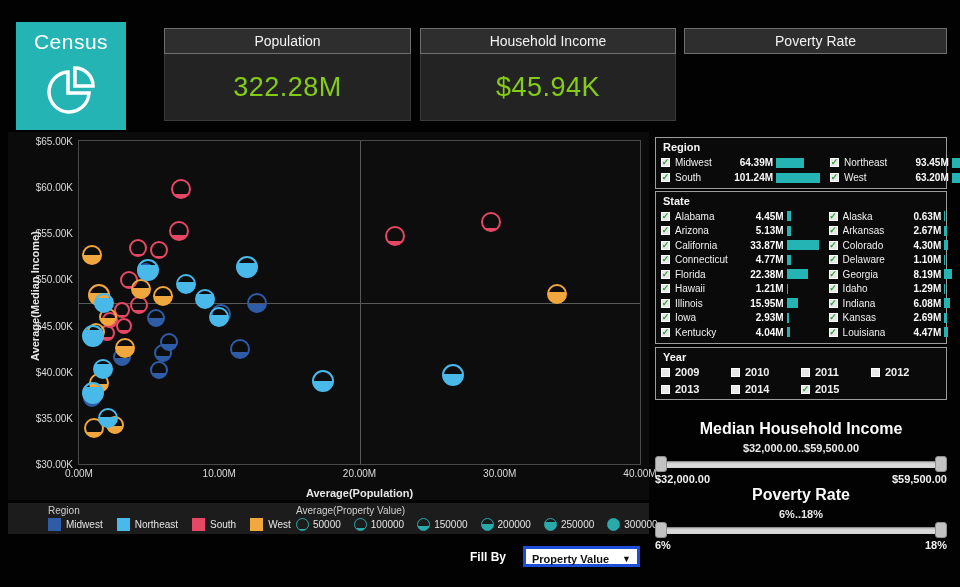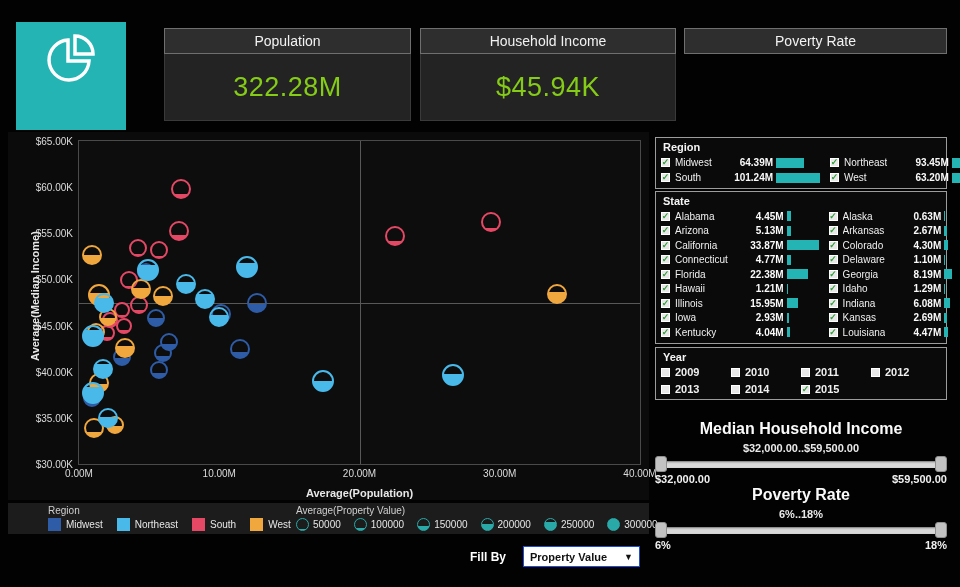--- a/index.html
+++ b/index.html
@@ -43,21 +43,21 @@
   .swatch { width:13px; height:13px; margin-right:5px; }
   .swatch-label { font-size:10px; color:#e6e6e6; }
   .pv-item { display:flex; align-items:center; margin-right:13px; }
   .pv-circle { width:13px; height:13px; border-radius:50%; margin-right:4px; }
   .pv-label { font-size:10px; color:#e6e6e6; }
 
   
   .fillby-label { position:absolute; left:470px; top:550px; font-size:12px; font-weight:bold; color:#fff; }
   .fillby-select { position:absolute; left:523px; top:546px; width:117px; height:21px; background:#fff;
                    color:#111; font-size:11px; font-weight:bold; line-height:19px; padding:1px 6px;
-                   border:1px solid #1d4ed8; cursor:pointer; }
+                   border:3px solid #1d4ed8; cursor:pointer; }
   .fillby-caret { position:absolute; right:6px; top:0; font-size:9px; line-height:20px; color:#111; }
 
   
   .fbox { position:absolute; left:655px; width:292px; border:1px solid #9c9c9c; background:#0a0a0a; padding:2px 5px 3px 5px; }
   .fbox-title { font-size:11px; font-weight:bold; color:#f5f5f5; margin:1px 0 2px 2px; }
   .fgrid { display:grid; grid-template-columns:1fr 1fr; column-gap:10px; }
   .frow { display:flex; align-items:center; height:15px; }
   .frow-state { height:14.5px; }
   .cbox { width:9px; height:9px; background:#e8e8e8; border:1px solid #fff; margin-right:5px;
           display:flex; align-items:center; justify-content:center; flex:0 0 auto; cursor:pointer; }
@@ -83,20 +83,21 @@
                border:1px solid #8f8f8f; border-radius:3px; cursor:ew-resize; }
   .sl-handle.left { left:0; } .sl-handle.right { right:0; }
   .sl-minmax { display:flex; justify-content:space-between; font-size:11px; font-weight:bold; color:#f0f0f0; margin-top:1px; }
 </style>
 </head>
 <body>
 
 <div class="app">
 
   <div class="logo" id="logo-tile" style="background: rgb(37, 180, 180);">
+    <div class="logo-title">Census</div>
     <div class="logo-icon">
       <svg width="64" height="64" viewBox="0 0 64 64">
         <path d="M29 14 A20 20 0 1 0 50 35 L29 35 Z" fill="none" stroke="#ffffff" stroke-width="3.5"></path>
         <path d="M36 28 L36 10 A18 18 0 0 1 54 28 Z" fill="none" stroke="#ffffff" stroke-width="3.5"></path>
       </svg>
     </div>
   </div>
 
   <div class="kpi" style="left:148px;width:263px;padding-left:16px;">
     <div class="kpi-header">Population</div>

